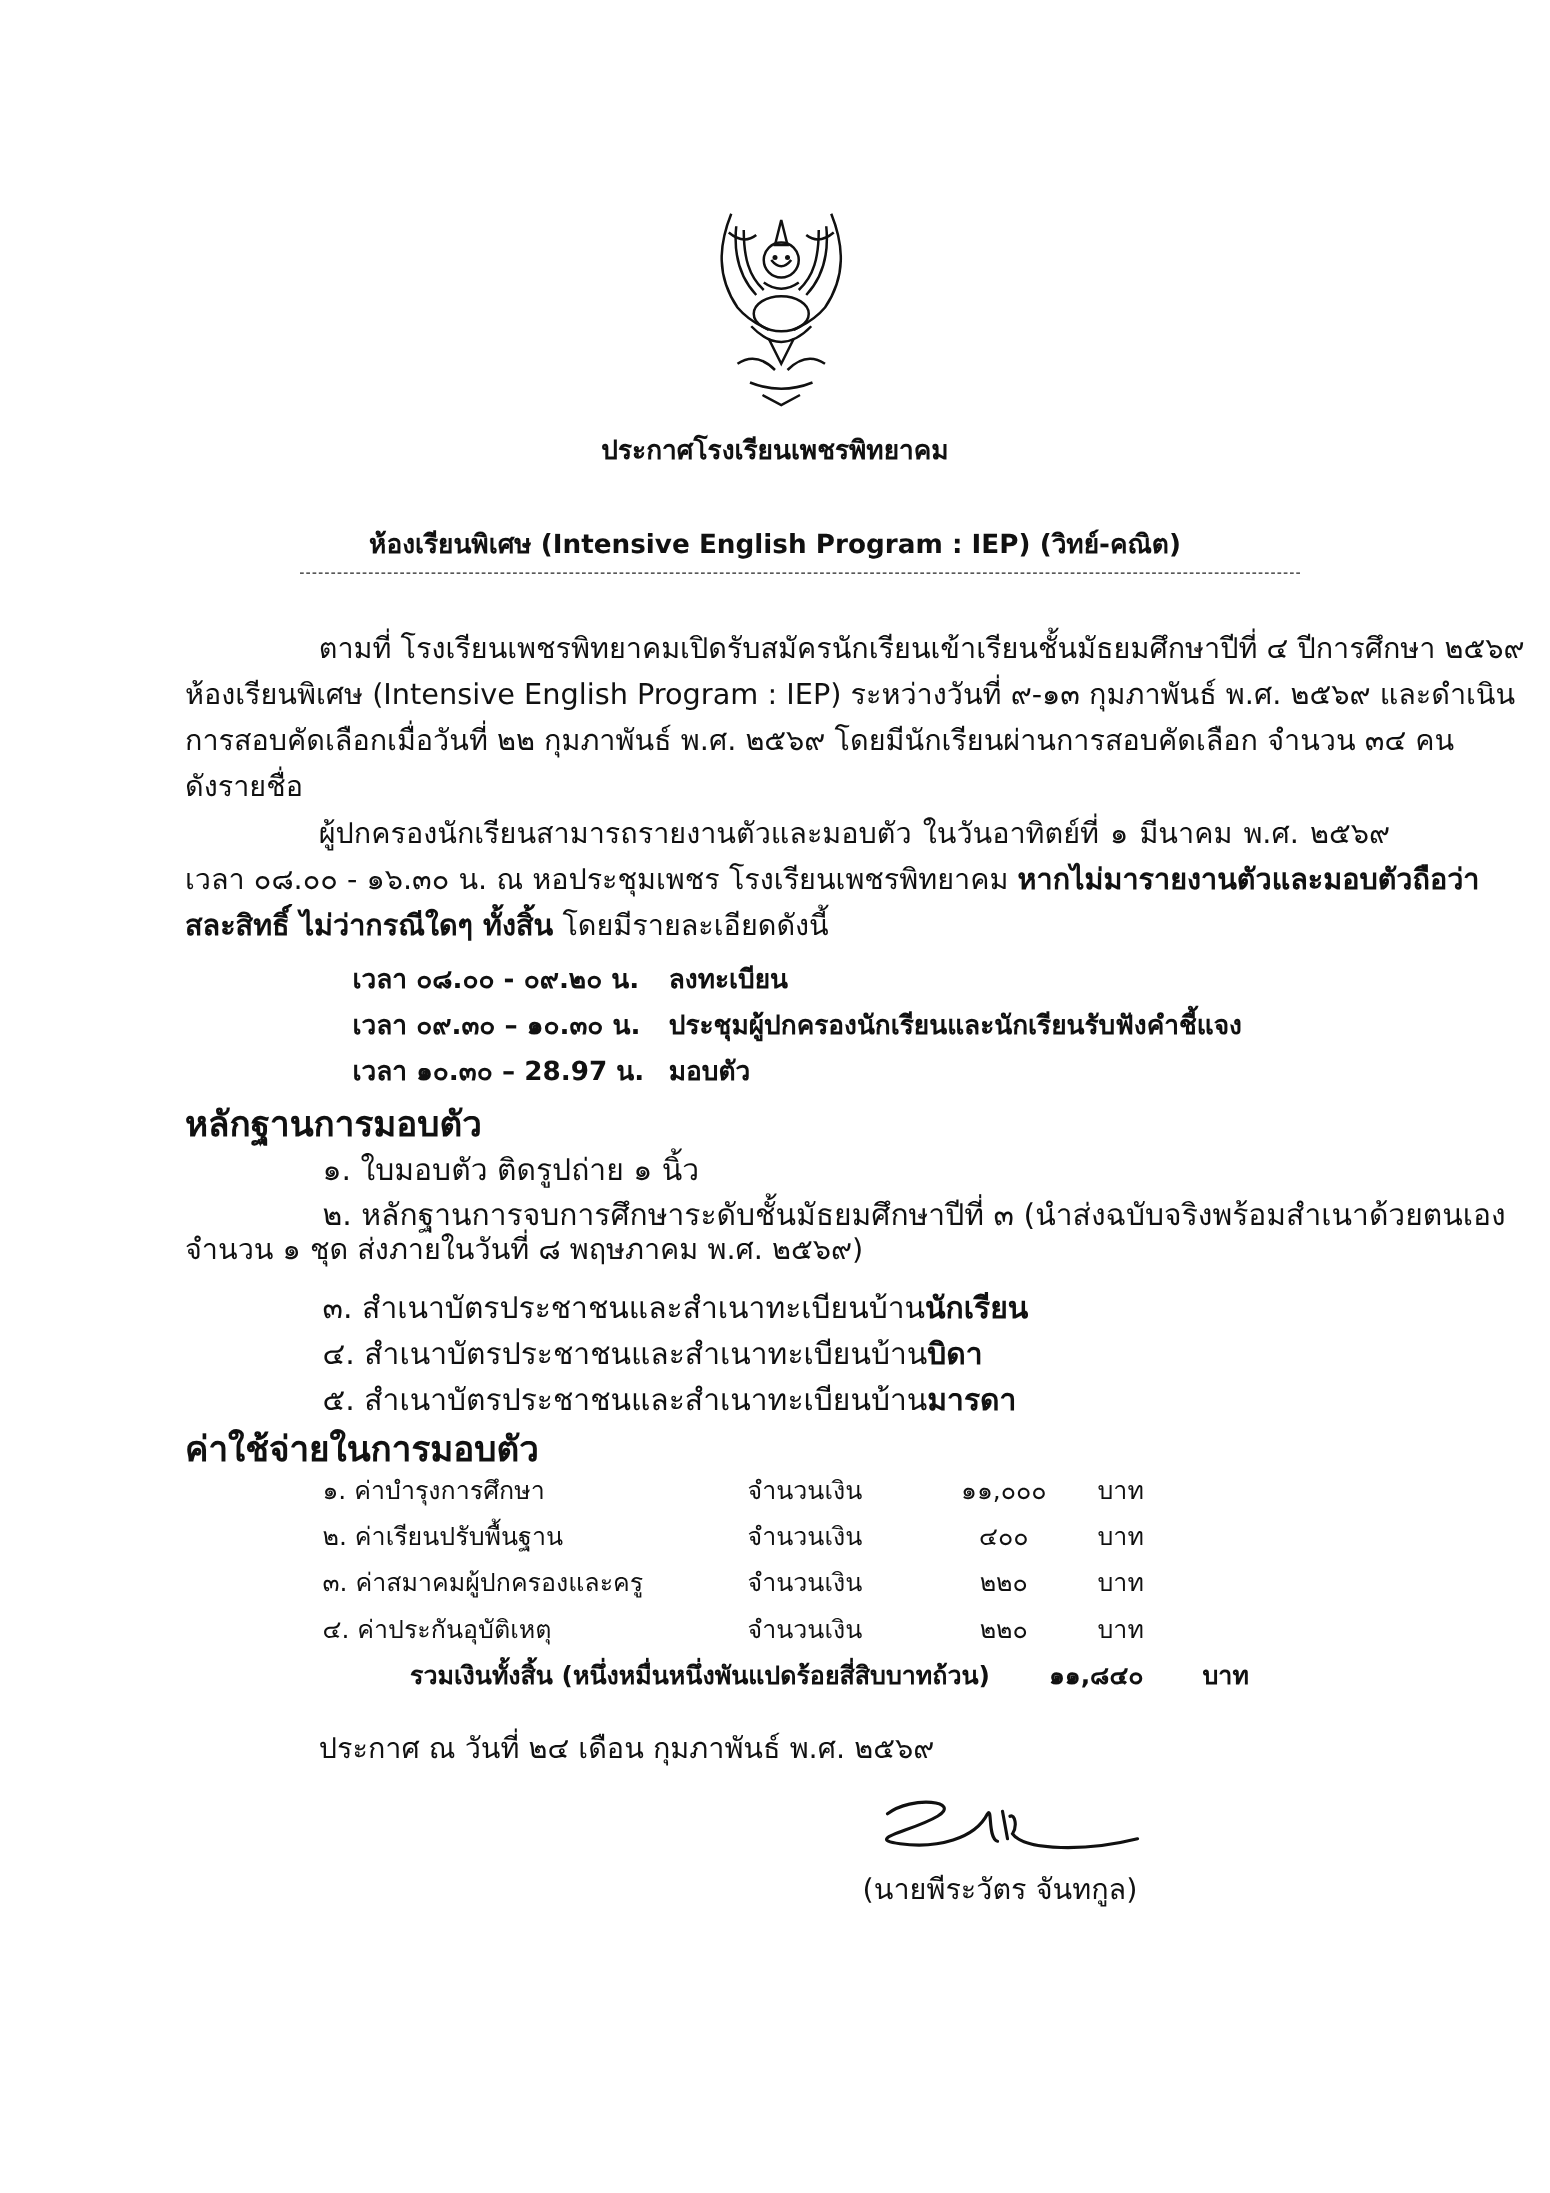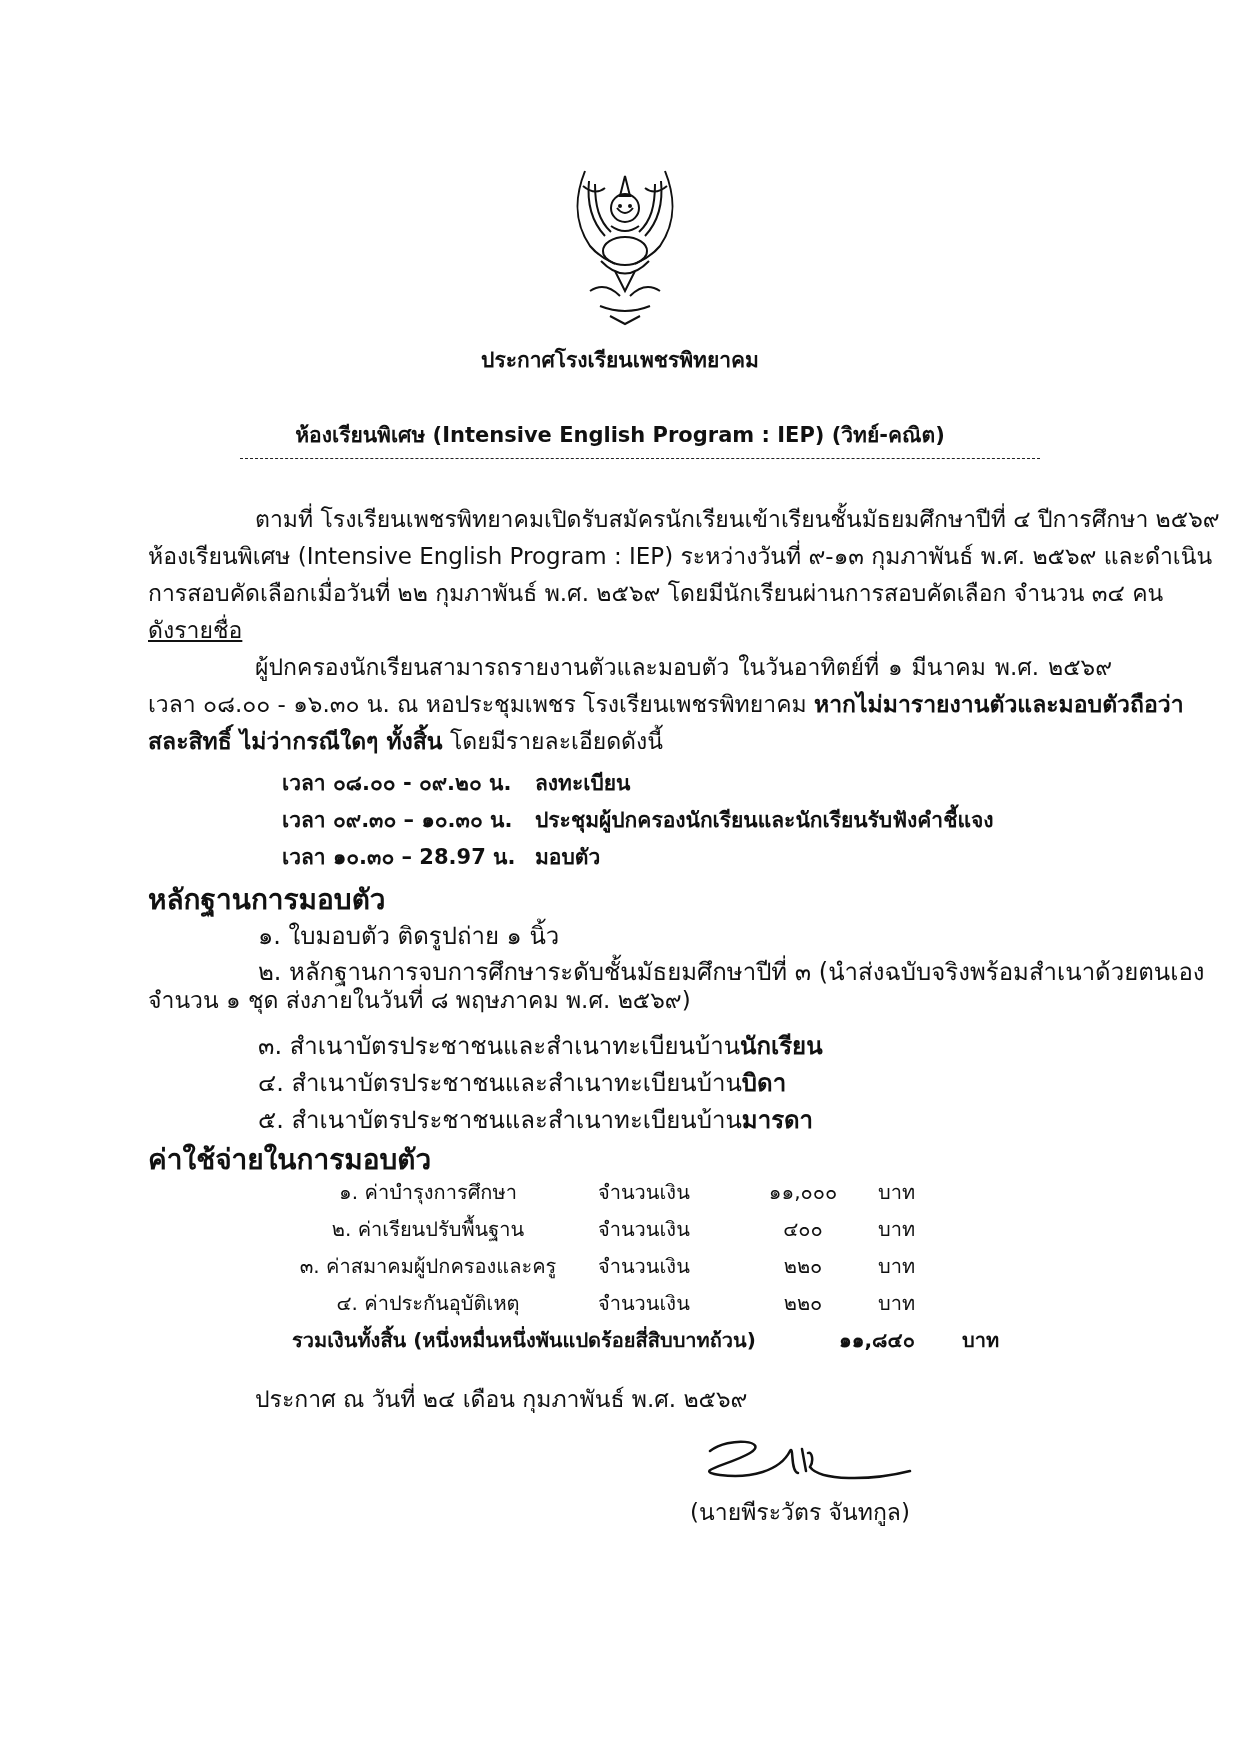--- a/index.html
+++ b/index.html
@@ -17,25 +17,25 @@
   .rule { position: absolute; top: 452px; left: 240px; width: 800px; border-top: 1px dashed #222; height: 0; }
   .p { position: absolute; font-size: 23px; white-space: nowrap; line-height: 37px; }
   .justify { text-align: justify; text-align-last: justify; }
   .bold { font-weight: bold; }
   .sched { position: absolute; left: 258px; font-weight: bold; font-size: 21px; white-space: nowrap; }
   .sched .t { display: inline-block; width: 253px; margin-left: 24px; }
   .sec { position: absolute; left: 148px; font-weight: bold; font-size: 28px; }
   .li { position: absolute; left: 258px; font-size: 24px; white-space: nowrap; }
   .cost { position: absolute; left: 258px; font-size: 20px; white-space: nowrap; }
   .cost span { display: inline-block; }
-  .c-name { width: 340px; text-align: center; }
+  .c-name { width: 340px; }
   .c-lab { width: 130px; }
   .c-amt { width: 150px; text-align: center; }
   .total { position: absolute; left: 292px; font-weight: bold; font-size: 20px; white-space: nowrap; }
-  .total span { display: inline-block; }
+  .total span { display: inline-block; text-align: right; }
   .sig { position: absolute; left: 690px; top: 1425px; width: 230px; height: 60px; }
   .center { text-align: center; }
 </style>
 </head>
 <body>
 
 <div class="page">
 
   <svg class="emblem" viewBox="0 0 120 160">
     <g fill="none" stroke="#111" stroke-width="2">
@@ -65,21 +65,21 @@
     </g>
   </svg>
 
   <div class="header h1">ประกาศโรงเรียนเพชรพิทยาคม</div>
   <div class="header h3">ห้องเรียนพิเศษ (Intensive English Program : IEP) (วิทย์-คณิต)</div>
   <div class="rule"></div>
 
   <div class="p justify" style="left:255px; top:495px; width:857px;">ตามที่ โรงเรียนเพชรพิทยาคมเปิดรับสมัครนักเรียนเข้าเรียนชั้นมัธยมศึกษาปีที่ ๔ ปีการศึกษา ๒๕๖๙</div>
   <div class="p justify" style="left:148px; top:532px; width:964px;">ห้องเรียนพิเศษ (Intensive English Program : IEP) ระหว่างวันที่ ๙-๑๓ กุมภาพันธ์ พ.ศ. ๒๕๖๙ และดำเนิน</div>
   <div class="p justify" style="left:148px; top:569px; width:964px;">การสอบคัดเลือกเมื่อวันที่ ๒๒ กุมภาพันธ์ พ.ศ. ๒๕๖๙ โดยมีนักเรียนผ่านการสอบคัดเลือก จำนวน ๓๔ คน</div>
-  <div class="p" style="left:148px; top:606px;text-decoration:underline;">ดังรายชื่อ</div>
+  <div class="p" style="left:148px; top:606px;">ดังรายชื่อ</div>
 
   <div class="p justify" style="left:255px; top:643px; width:857px;">ผู้ปกครองนักเรียนสามารถรายงานตัวและมอบตัว ในวันอาทิตย์ที่ ๑ มีนาคม พ.ศ. ๒๕๖๙</div>
   <div class="p" style="left:148px; top:680px;">
     <span>เวลา ๐๘.๐๐ - ๑๖.๓๐ น. ณ หอประชุมเพชร โรงเรียนเพชรพิทยาคม </span><span class="bold">หากไม่มารายงานตัวและมอบตัวถือว่า</span>
   </div>
   <div class="p" style="left:148px; top:717px;">
     <span class="bold">สละสิทธิ์ ไม่ว่ากรณีใดๆ ทั้งสิ้น</span><span> โดยมีรายละเอียดดังนี้</span>
   </div>
 
   <div class="sched" style="top:760px;">

